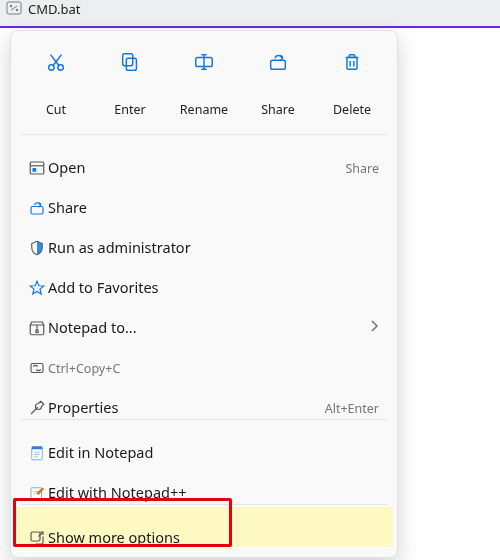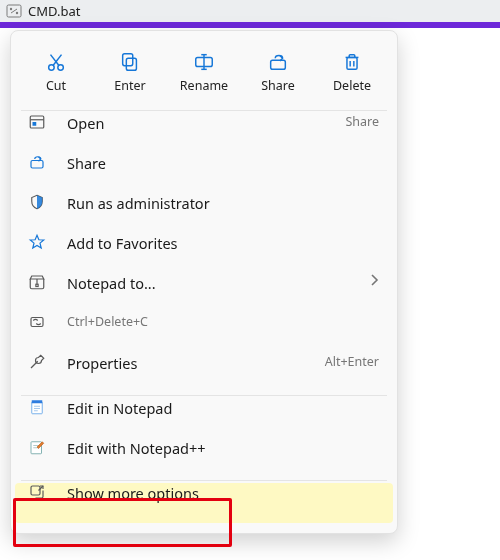--- a/index.html
+++ b/index.html
@@ -6,25 +6,24 @@
     body {
       font-family: "Segoe UI", system-ui, sans-serif;
       font-size: 14px;
       background: #fff;
       width: 500px;
       height: 560px;
       overflow: hidden;
     }
     .file-header {
       display: flex;
-      align-items: center;
       height: 28px;
       padding: 0 6px;
       background: #eceef0;
-      border-bottom: 6px solid #6d28d9;
+      border-bottom: 2px solid #6d28d9;
       gap: 6px;
     }
     .file-header .file-icon svg { display: block; }
     .file-header .file-name { font-size: 13px; color: #222; }
     .context-menu {
       position: absolute;
       left: 10px;
       top: 30px;
       width: 388px;
       background: #f9f9f9;
@@ -37,40 +36,40 @@
       display: flex;
       justify-content: space-around;
       align-items: flex-start;
       padding: 8px 4px 10px 4px;
     }
     .action-btn {
       display: flex;
       flex-direction: column;
       align-items: center;
       width: 72px;
-      gap: 0;
+      gap: 24px;
       cursor: default;
       border-radius: 4px;
       padding: 6px 0 4px 0;
     }
     .action-btn .action-label {
       font-size: 12.5px;
       color: #222;
     }
     .divider {
       height: 1px;
       background: #e4e4e4;
       margin: 2px 6px;
     }
     .menu-item {
       display: flex;
-      align-items: flex-start;
+      align-items: flex-end;
       height: 40px;
       padding: 0 14px 0 12px;
-      gap: 20px;
+      gap: 1px;
       border-radius: 4px;
       cursor: default;
     }
     .menu-item.hover {
       background: #fef9c3;
     }
     .menu-item .mi-icon {
       width: 20px;
       display: flex;
       justify-content: center;
@@ -235,21 +234,21 @@
   </div>
 
   <div class="menu-item">
     <span class="mi-icon">
       <svg width="18" height="18" viewBox="0 0 24 24" fill="none" stroke="#5a5a5a" stroke-width="1.6">
         <rect x="4" y="6" width="16" height="12" rx="2"></rect>
         <path d="M7 10 C 9 8, 11 8, 13 10"></path>
           <path d="M11 14 C 13 16, 15 16, 17 14"></path>
       </svg>
     </span>
-    <span class="mi-shortcut">Ctrl+Delete+C</span>
+    <span class="mi-shortcut">Ctrl+Copy+C</span>
   </div>
 
   <div class="menu-item">
     <span class="mi-icon">
       <svg width="18" height="18" viewBox="0 0 24 24" fill="none" stroke="#5a5a5a" stroke-width="1.6">
         <path d="M14 6 a4 4 0 1 0 4 4 L21 7 L17 3 Z"></path>
         <line x1="13" y1="11" x2="4" y2="20"></line>
       </svg>
     </span>
     <span class="mi-label">Properties</span>

